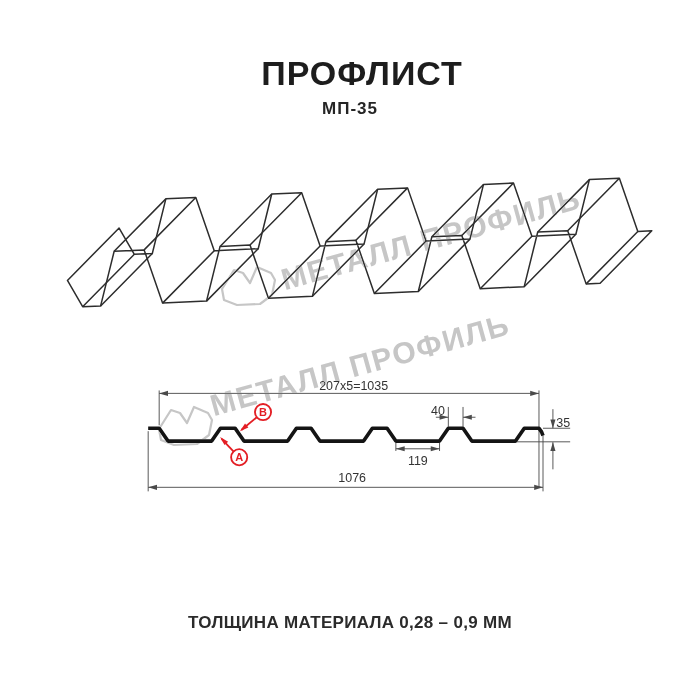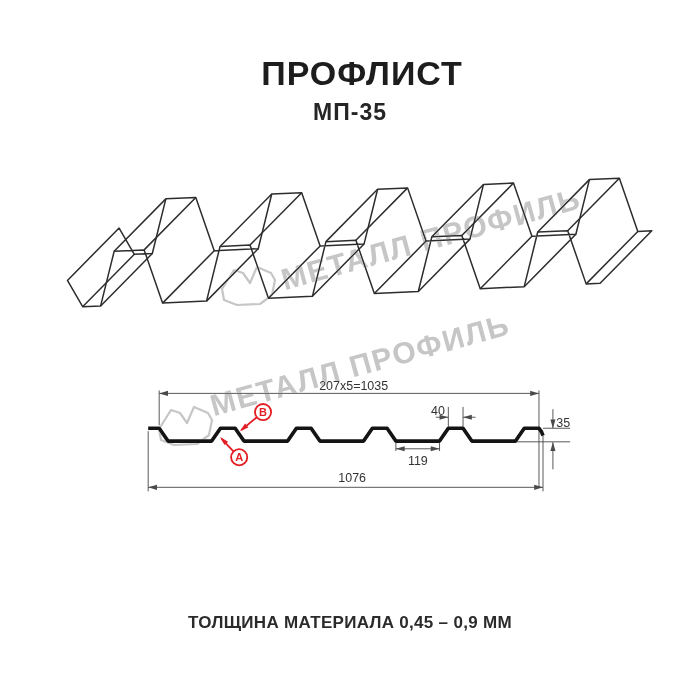--- a/index.html
+++ b/index.html
@@ -1,21 +1,21 @@
 <!DOCTYPE html>
 <html><head>
 <meta charset="utf-8">
 <style>
   html,body{margin:0;padding:0;background:#fff;}
   #page{position:relative;width:700px;height:700px;background:#ffffff;overflow:hidden;
         font-family:"Liberation Sans",sans-serif;}
   .title{position:absolute;left:12px;top:54px;width:700px;text-align:center;
          font-size:34px;font-weight:700;letter-spacing:1px;color:#1d1d1d;line-height:38px;}
   .subtitle{position:absolute;left:0;top:99px;width:700px;text-align:center;
-            font-size:23px;font-weight:700;letter-spacing:1px;color:#252525;}
+            font-size:17px;font-weight:700;letter-spacing:1px;color:#252525;}
   .footer-note{position:absolute;left:0;top:613px;width:700px;text-align:center;
                font-size:17px;font-weight:700;letter-spacing:.3px;color:#2b2b2b;}
   .svg3d{position:absolute;left:62px;top:186px;transform:rotate(-2.6deg);}
   .svgsec{position:absolute;left:139px;top:375px;}
   .wm-text{position:absolute;font-size:30px;font-weight:700;letter-spacing:1.5px;
            color:#c6c6c6;white-space:nowrap;transform-origin:0 100%;line-height:30px;
            mix-blend-mode:darken;pointer-events:none;}
   .wm1{left:286px;top:265px;transform:rotate(-15.5deg);}
   .wm2{left:215px;top:391px;transform:rotate(-15.5deg);}
   .wm-logo{position:absolute;mix-blend-mode:darken;pointer-events:none;}
@@ -95,15 +95,15 @@
   <svg class="wm-logo wm-logo1" width="60" height="44" viewBox="0 0 60 44">
     <path fill="none" stroke="#c6c6c6" stroke-width="2.2" stroke-linejoin="round" d="M3,26 L15,7 L24,10 L31,20 L38,4 L52,10 L56,17 L53,32 L41,41 L18,42 L5,37 Z"></path>
   </svg>
   <div class="wm-text wm1">МЕТАЛЛ ПРОФИЛЬ</div>
 
   <svg class="wm-logo wm-logo2" width="60" height="44" viewBox="0 0 60 44">
     <path fill="none" stroke="#c6c6c6" stroke-width="2.2" stroke-linejoin="round" d="M3,26 L15,7 L24,10 L31,20 L38,4 L52,10 L56,17 L53,32 L41,41 L18,42 L5,37 Z"></path>
   </svg>
   <div class="wm-text wm2">МЕТАЛЛ ПРОФИЛЬ</div>
 
-  <div class="footer-note">ТОЛЩИНА МАТЕРИАЛА 0,45 – 0,9 ММ</div>
+  <div class="footer-note">ТОЛЩИНА МАТЕРИАЛА 0,28 – 0,9 ММ</div>
 
 </div>
 
 </body></html>

